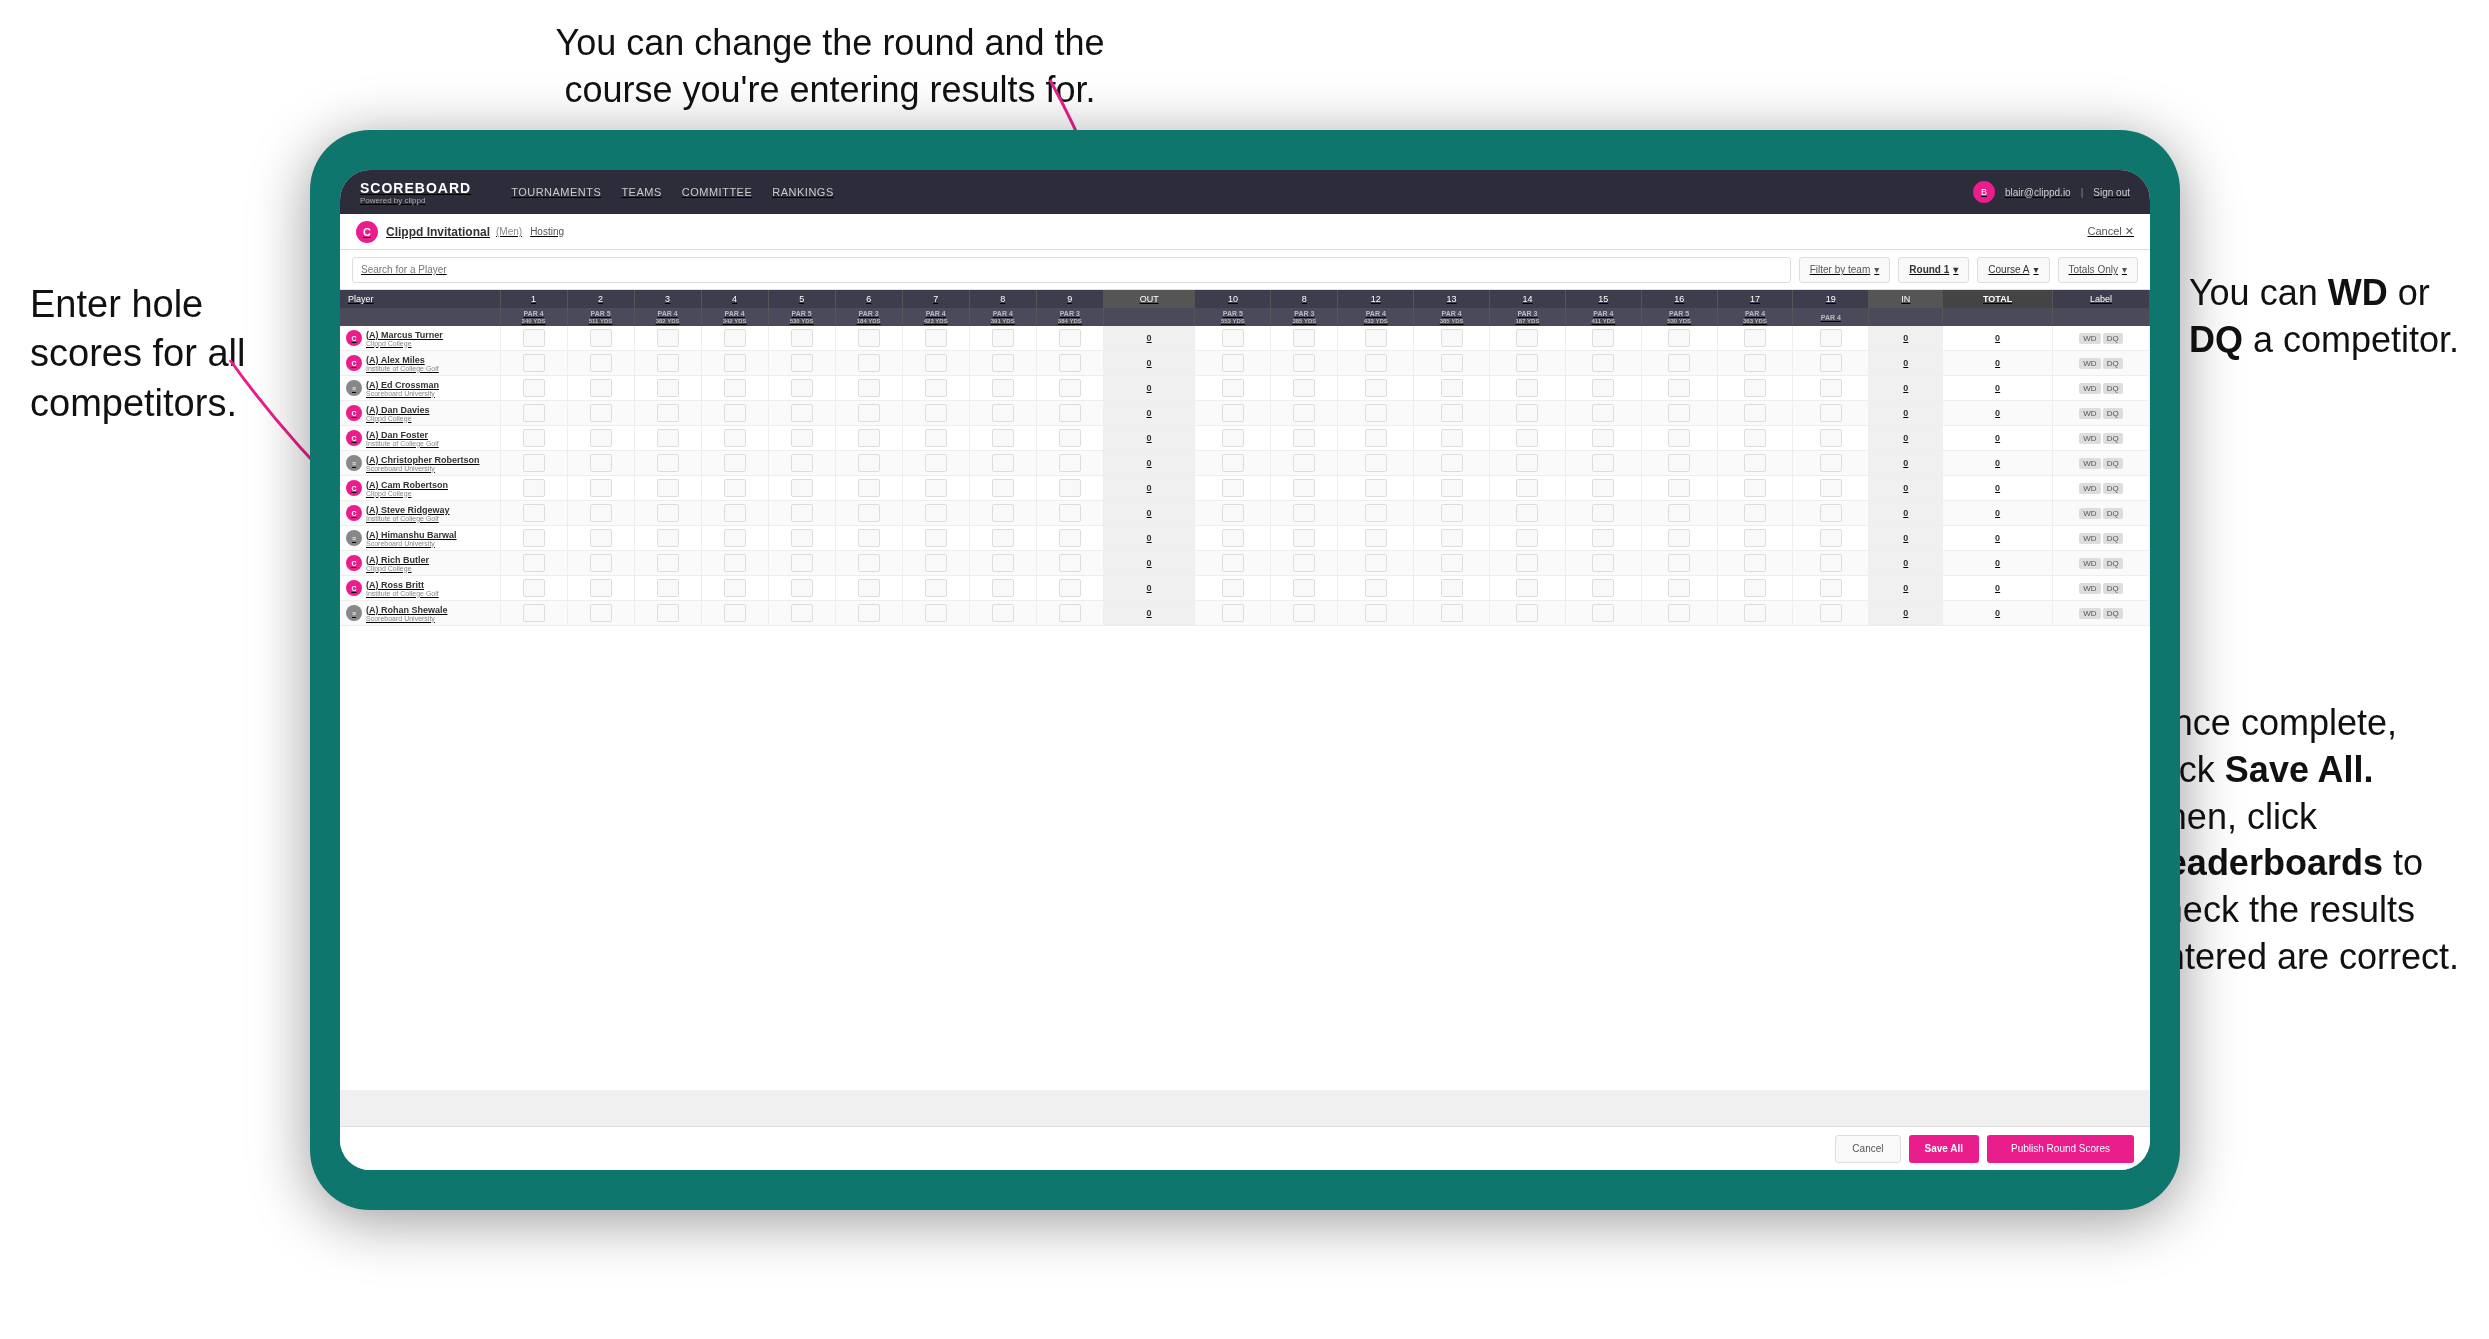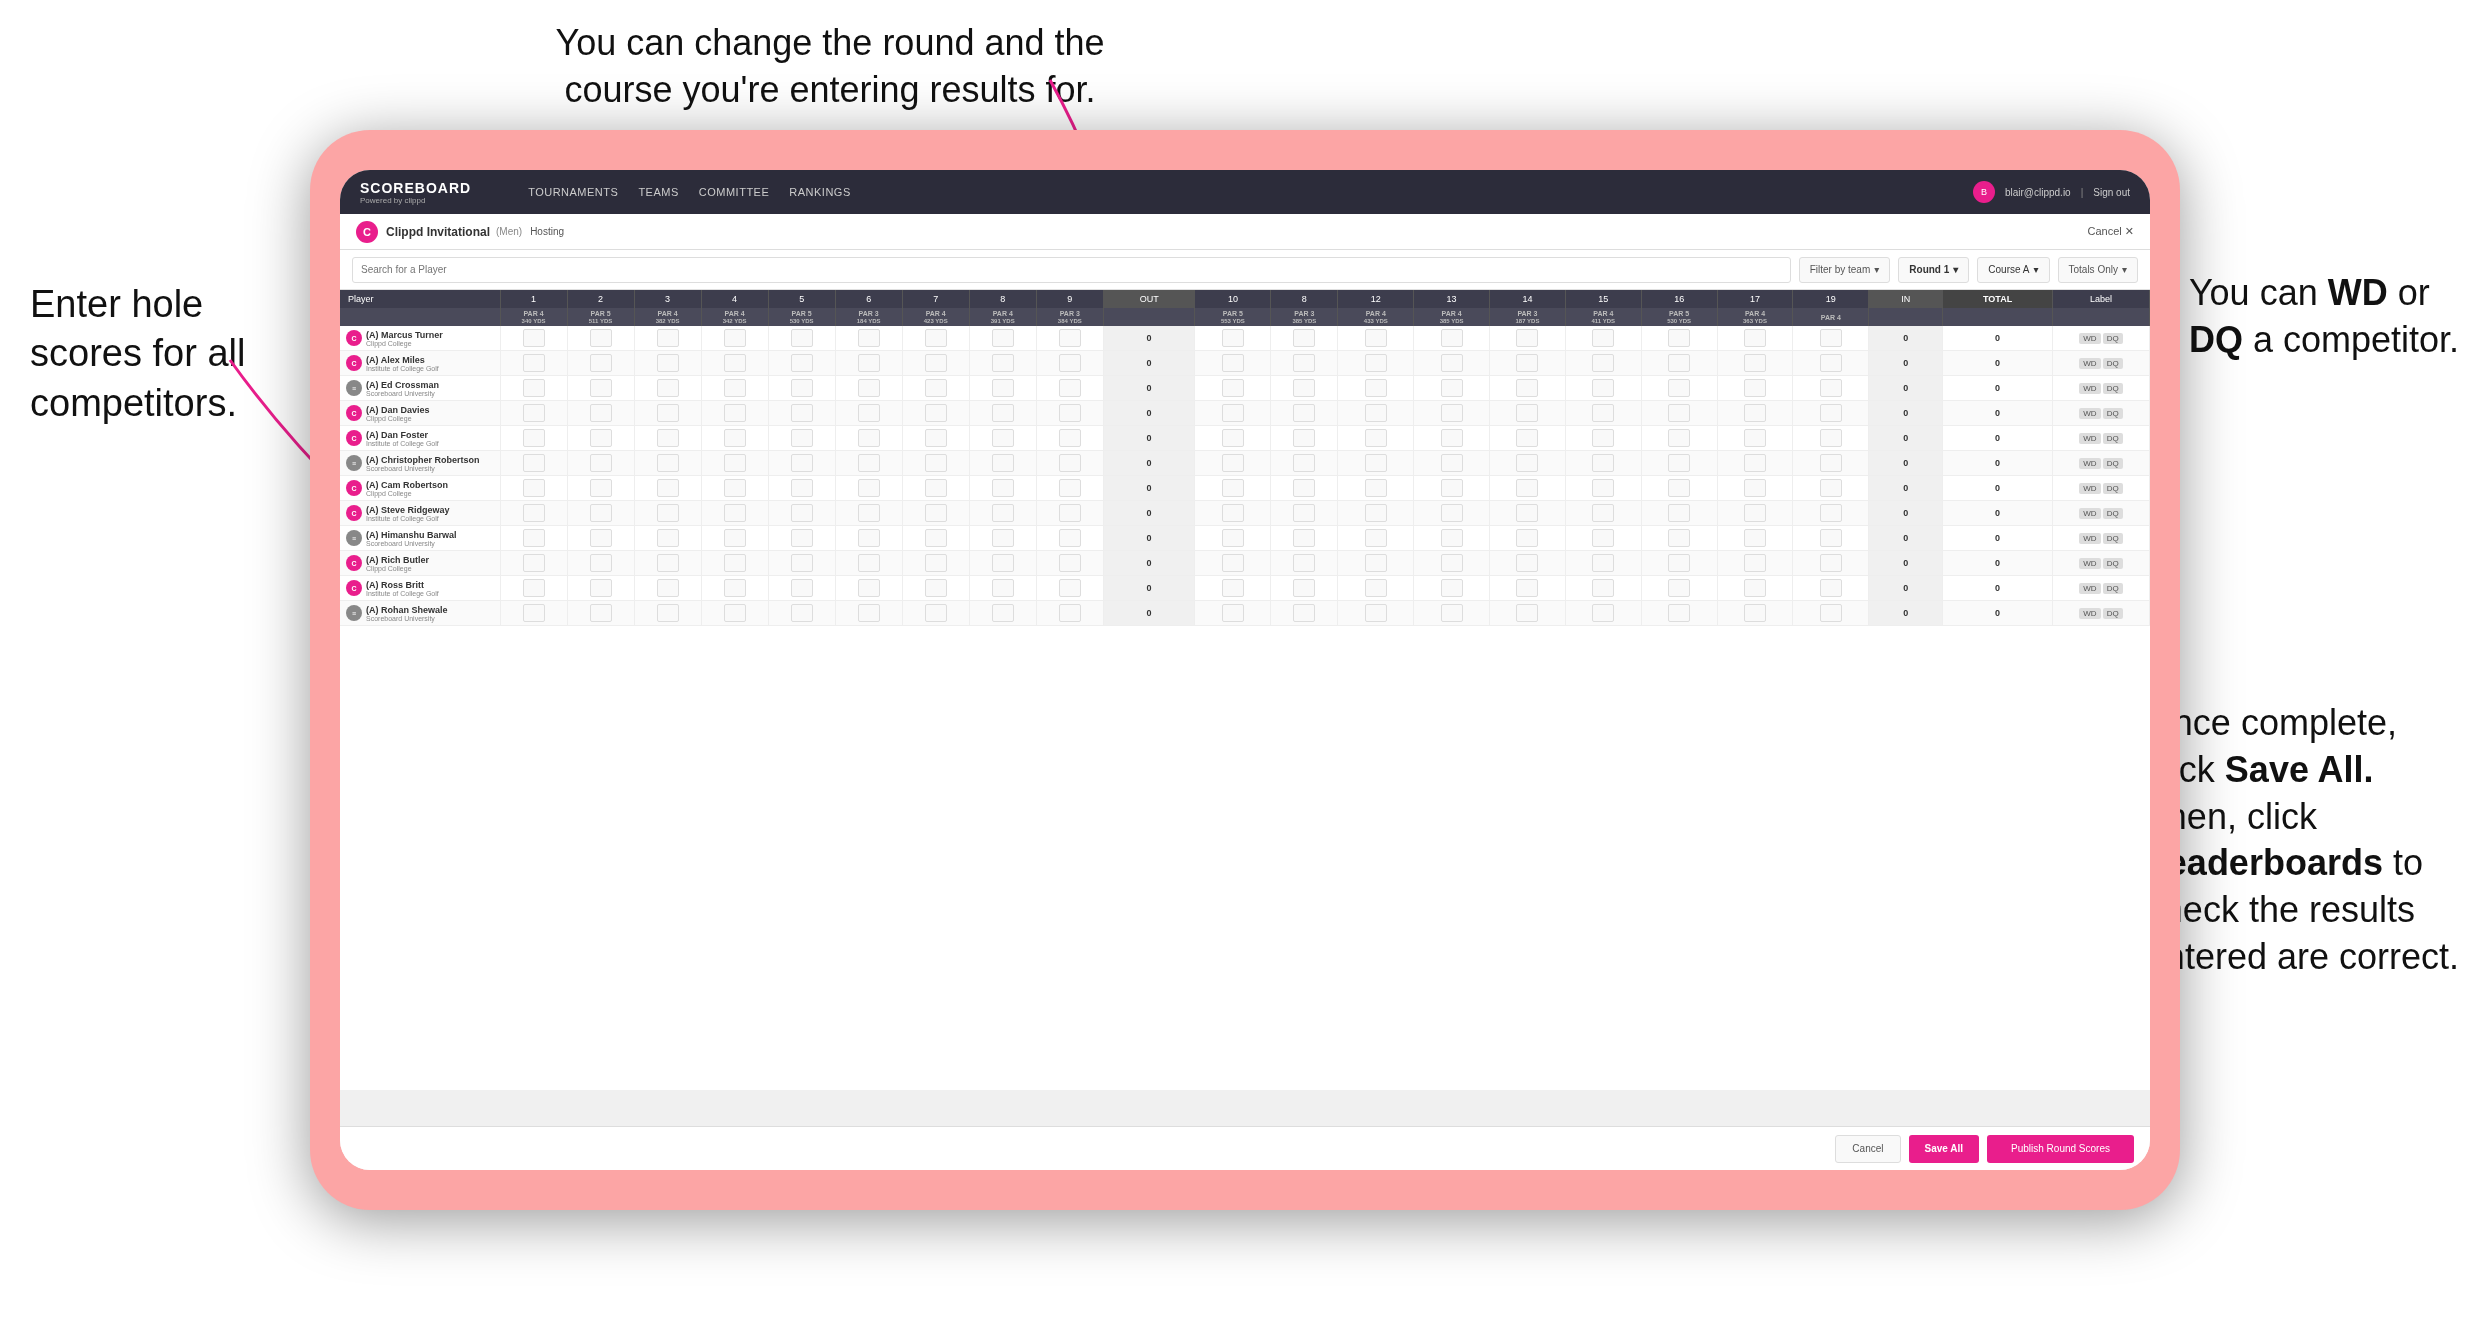--- a/index.html
+++ b/index.html
@@ -20,24 +20,25 @@
       line-height: 1.3;
     }
 
     
     .tablet-shell {
       position: absolute;
       left: 310px;
       top: 130px;
       width: 1870px;
       height: 1080px;
-      background: #fca5a5;
+      background: #0f766e;
       border-radius: 60px;
       box-shadow: 0 10px 60px rgba(0,0,0,0.4);
       padding: 40px 30px;
+      text-decoration: underline;
     }
 
     .tablet-screen {
       width: 100%;
       height: 100%;
       background: #f0f0f0;
       border-radius: 30px;
       overflow: hidden;
       position: relative;
     }
@@ -67,21 +68,20 @@
 
     .scoreboard-logo .logo-sub {
       color: #aaa;
       font-size: 8px;
     }
 
     .top-nav-links {
       display: flex;
       gap: 20px;
       flex: 1;
-      margin-left: 17px;
     }
 
     .top-nav-link {
       color: #ccc;
       font-size: 11px;
       cursor: pointer;
       text-transform: uppercase;
       letter-spacing: 0.5px;
     }
 

